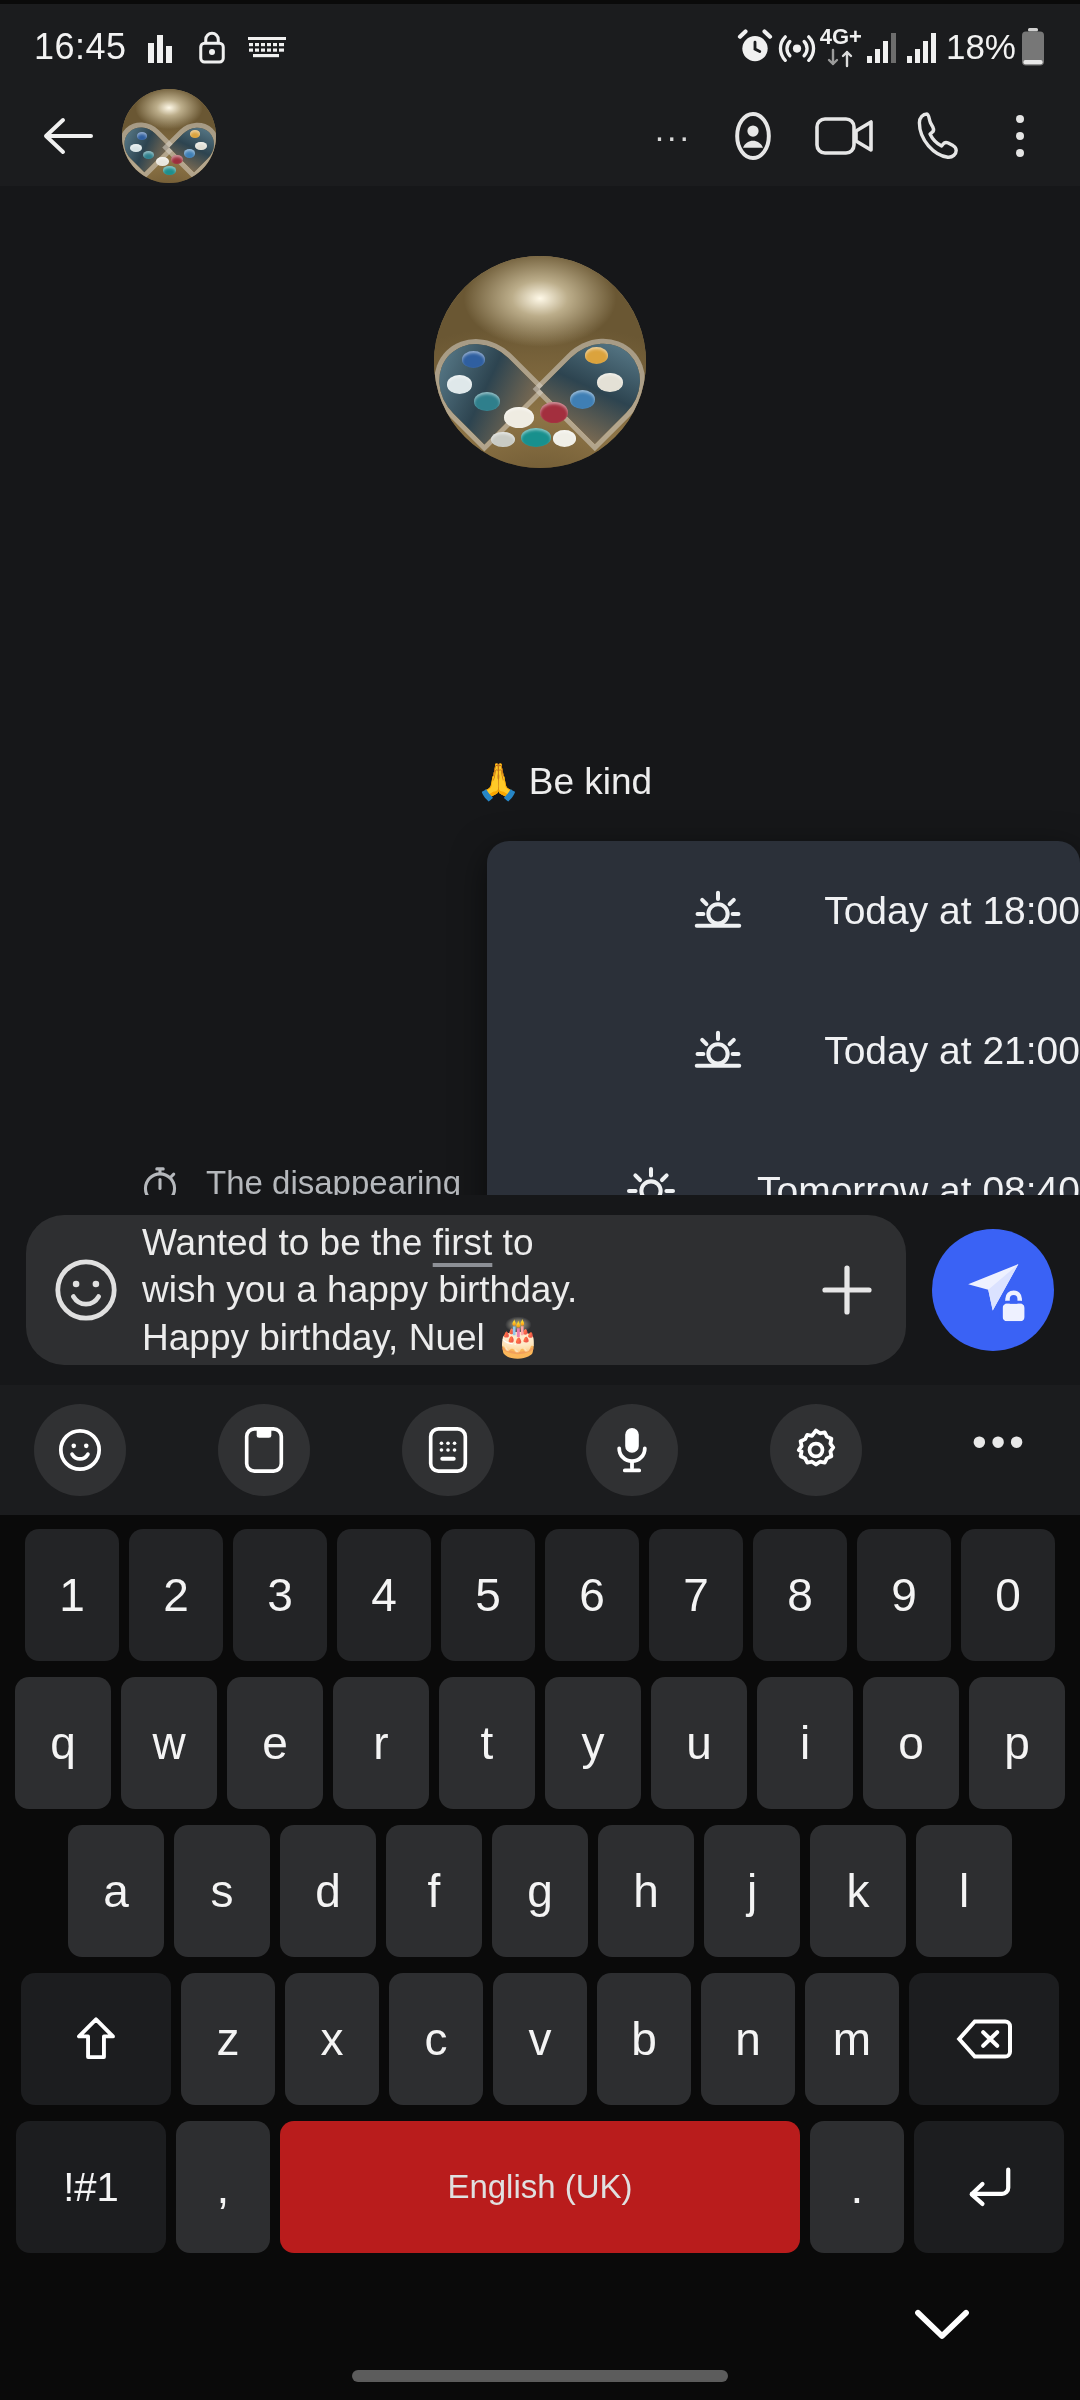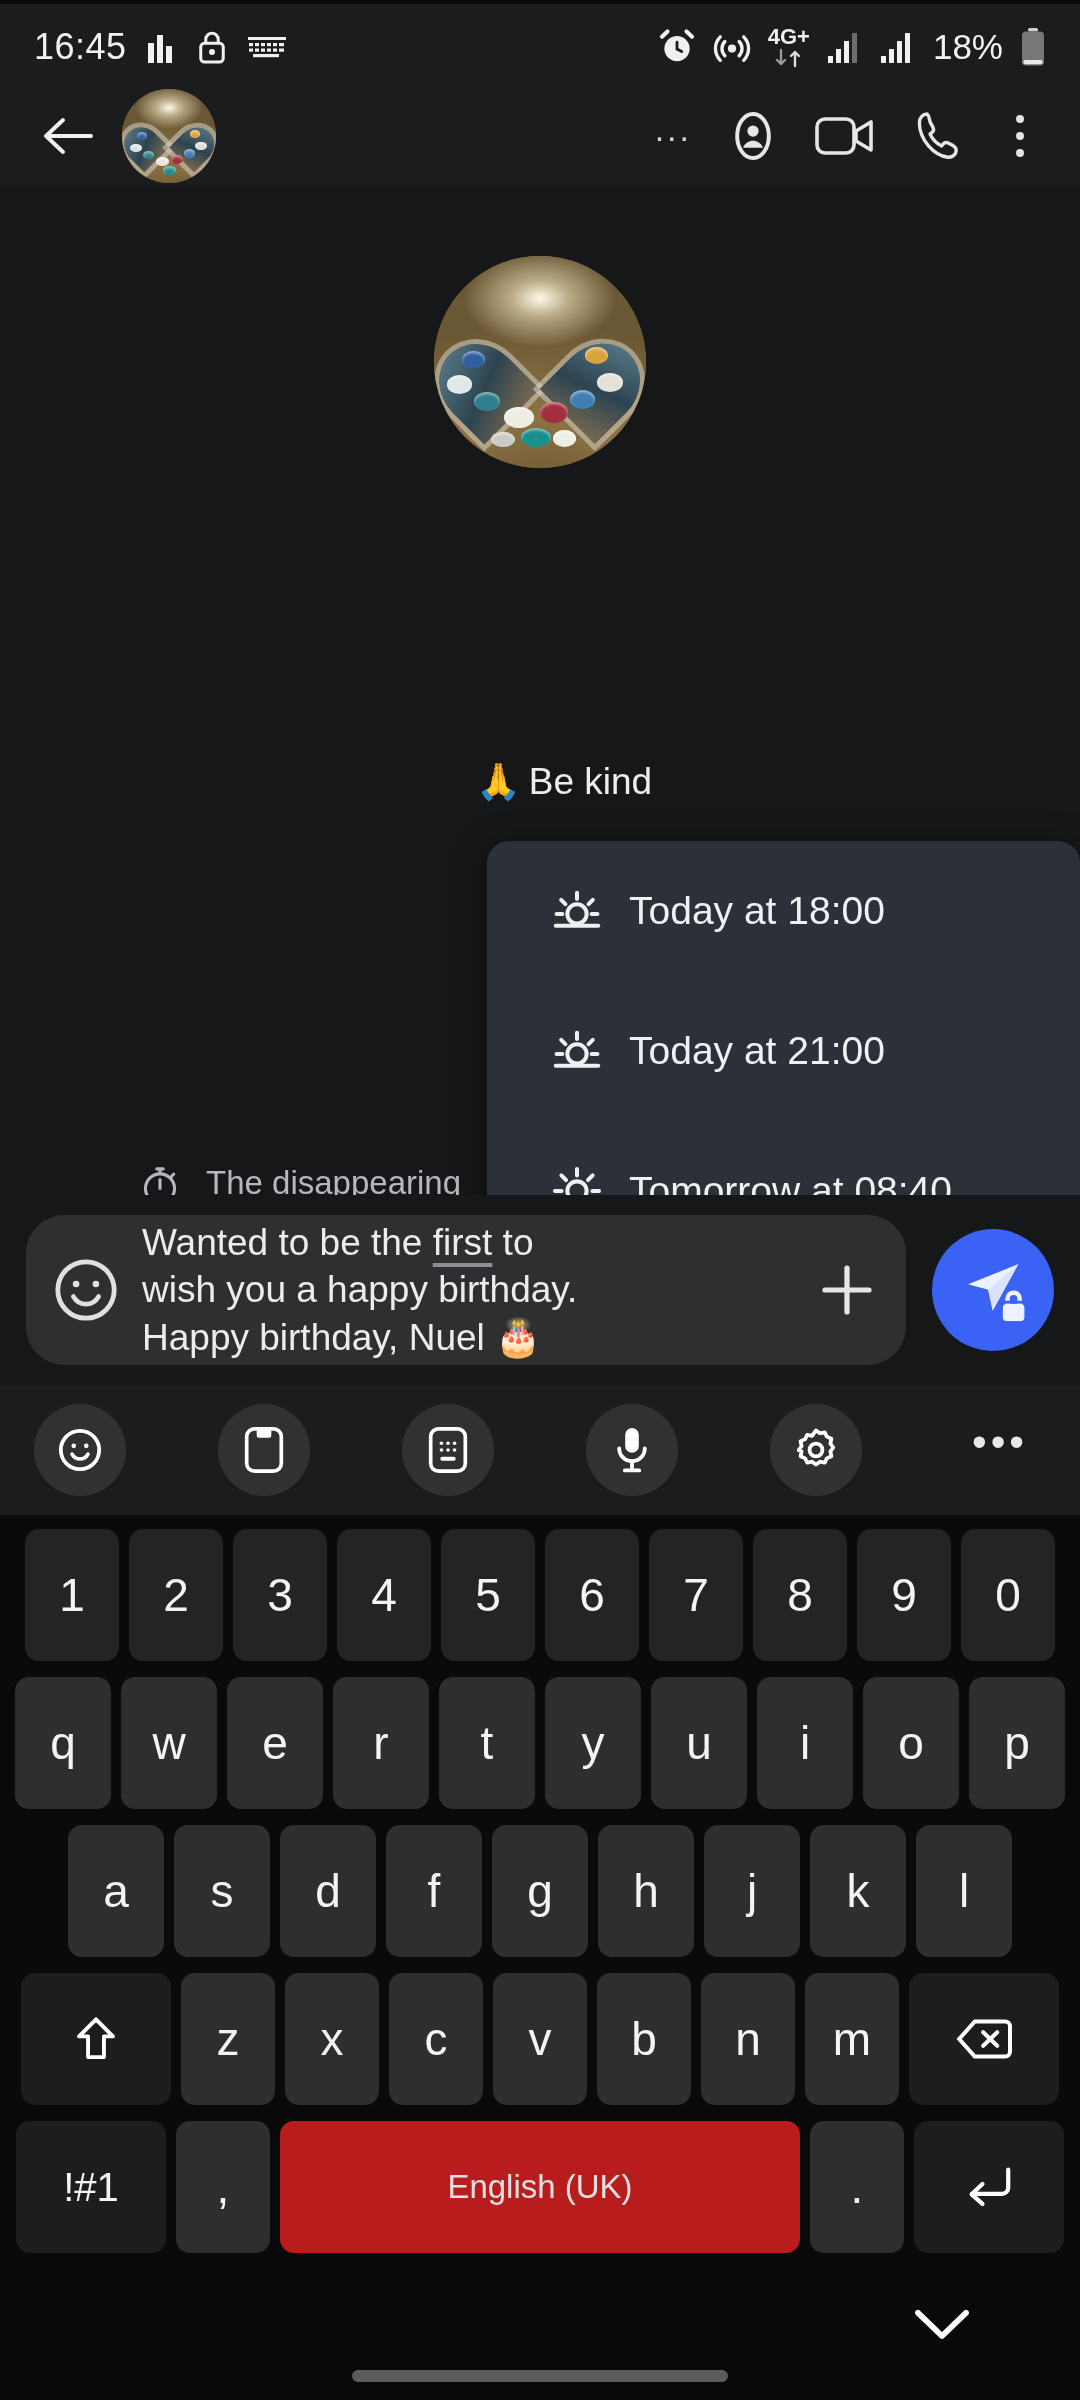--- a/index.html
+++ b/index.html
@@ -12,21 +12,21 @@
   .phone { position:relative; width:1080px; height:2400px; background:#0a0a0a; }
 
   
   .statusbar{
     position:absolute; top:4px; left:0; width:1080px; height:86px;
     background:#1b1c1e; display:flex; align-items:center;
     padding:0 34px; color:#f2f2f2;
   }
   .sb-left{ display:flex; align-items:center; gap:20px; }
   .sb-clock{ font-size:36px; letter-spacing:.5px; }
-  .sb-right{ margin-left:auto; display:flex; align-items:center; gap:17px; }
+  .sb-right{ margin-left:auto; display:flex; align-items:center; gap:4px; }
   .sb-batt-txt{ font-size:35px; }
   svg{ display:block; }
 
   
   .appbar{
     position:absolute; top:86px; left:0; width:1080px; height:100px;
     background:#1b1c1e; display:flex; align-items:center; padding:0 30px;
   }
   .ab-back{ width:76px; height:76px; display:flex; align-items:center; justify-content:center; }
   .ab-avatar{
@@ -86,22 +86,22 @@
   .disappearing .ico{ flex:none; padding-top:4px;}
 
   
   .popup{
     position:absolute; top:655px; left:487px; width:593px; height:562px;
     background:#2b3039; border-radius:22px 22px 22px 22px;
     box-shadow:0 10px 34px rgba(0,0,0,.55);
     overflow:hidden;
   }
   .popup-item{
-    height:140px; display:flex; align-items:center; padding:0 0 0 62px; gap:24px;
-    color:#f0f1f3; font-size:39px; white-space:nowrap;
+    height:140px; display:flex; align-items:center; padding:0 0 0 62px; gap:78px;
+    color:#f0f1f3; font-size:39px; white-space:nowrap;justify-content:flex-end;
   }
   .popup-item .pi-ico{ width:56px; height:56px; flex:none; display:flex; align-items:center; justify-content:center;}
 
   
   .composer{
     position:absolute; top:1195px; left:0; width:1080px; height:190px;
     background:#161719; display:flex; align-items:center; padding:0 26px;
   }
   .composer-box{
     flex:1; min-height:142px; background:#2e2f31; border-radius:38px;

